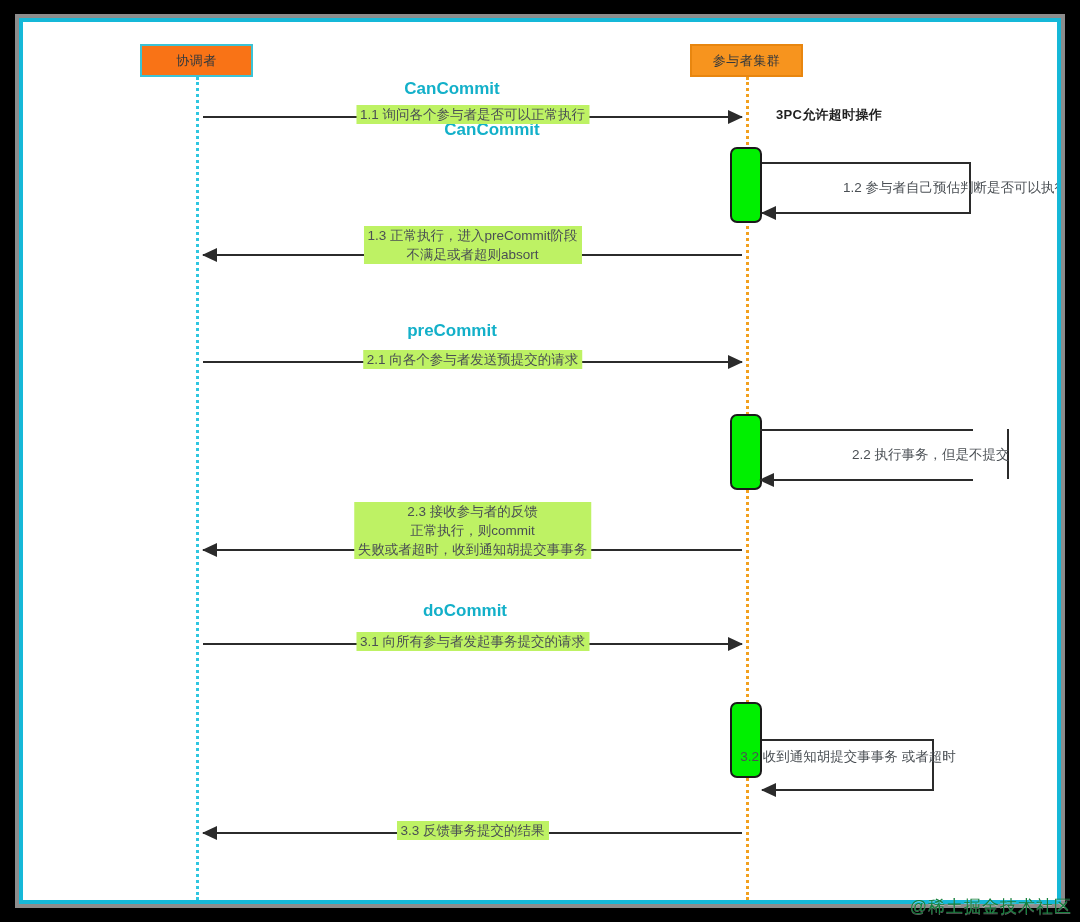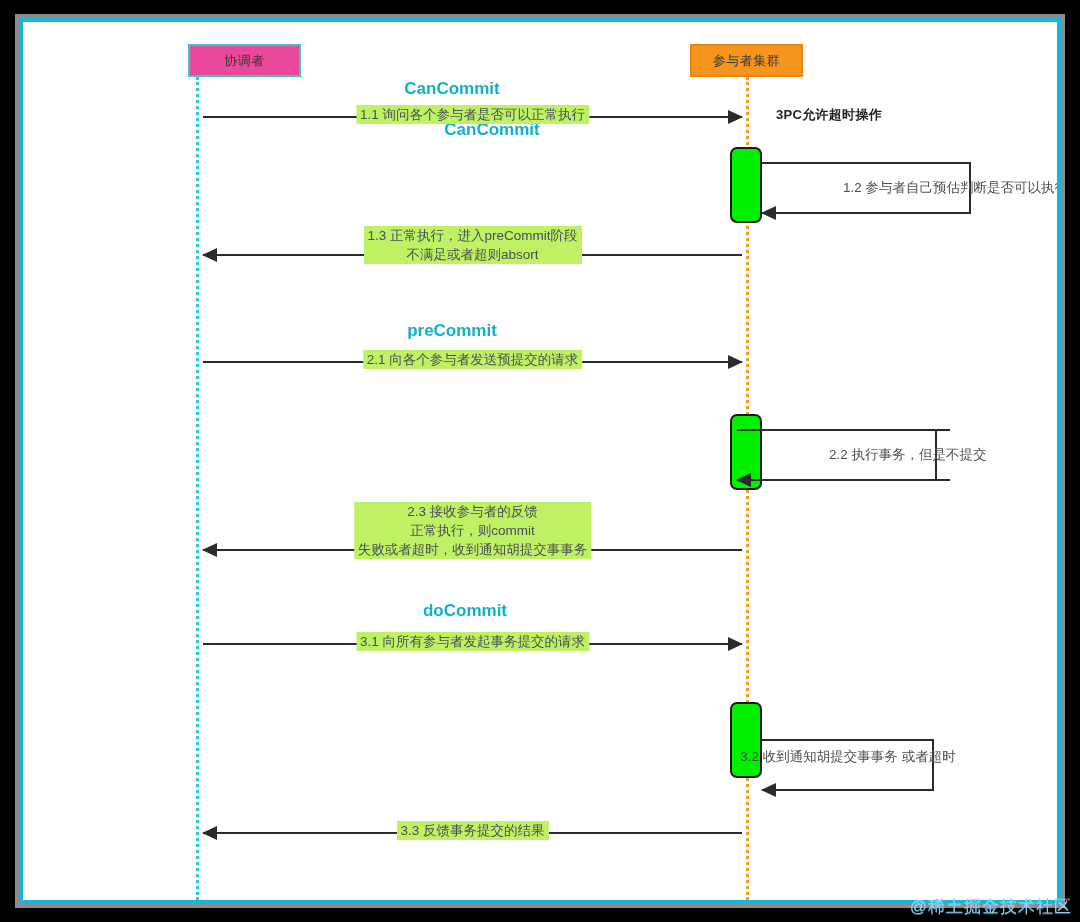--- a/index.html
+++ b/index.html
@@ -56,23 +56,22 @@
     font-size: 13px;
     color: #33383d;
     letter-spacing: 0.5px;
     white-space: nowrap;
   }
   .p-coordinator {
     left: 117px;
     top: 22px;
     width: 113px;
     height: 33px;
-    background: #ec4899;
+    background: #f97316;
     border: 2px solid #3cc3d6;
-    margin-left: 48px;
   }
   .p-cluster {
     left: 667px;
     top: 22px;
     width: 113px;
     height: 33px;
     background: #f7941e;
     border: 2px solid #e8860f;
   }
 
@@ -191,21 +190,21 @@
     white-space: nowrap;
     text-align: center;
   }
 
   
   .watermark {
     position: absolute;
     right: 8px;
     bottom: 4px;
     font-size: 17px;
-    color: #7dd3fc;
+    color: #15803d;
     letter-spacing: 1px;
     white-space: nowrap;
     text-shadow: 0 1px 0 rgba(255,255,255,0.35);
   }
 </style>
 </head>
 <body>
 
 <div id="root">
 
@@ -263,21 +262,21 @@
     </div>
 
     <div class="msg" style="left:180px; top:339px; width:539px;">
       <div class="line" style="width:539px;"></div>
       <div class="head right"></div>
       <div class="label one">
         <span>2.1 向各个参与者发送预提交的请求</span>
       </div>
     </div>
 
-    <div class="selfmsg" style="left:714px; top:407px; width:200px; height:50px;">
+    <div class="selfmsg" style="left:737px; top:407px; width:249px; height:50px;">
       <div class="top" style="top:0; width:213px;"></div>
       <div class="right" style="right:0; top:0; height:50px;"></div>
       <div class="bottom" style="top:50px; width:213px;"></div>
       <div class="head" style="top:44px;"></div>
       <div class="label" style="left:92px; top:16px;">
         <span>2.2 执行事务，但是不提交</span>
       </div>
     </div>
 
     <div class="msg" style="left:180px; top:527px; width:539px;">

